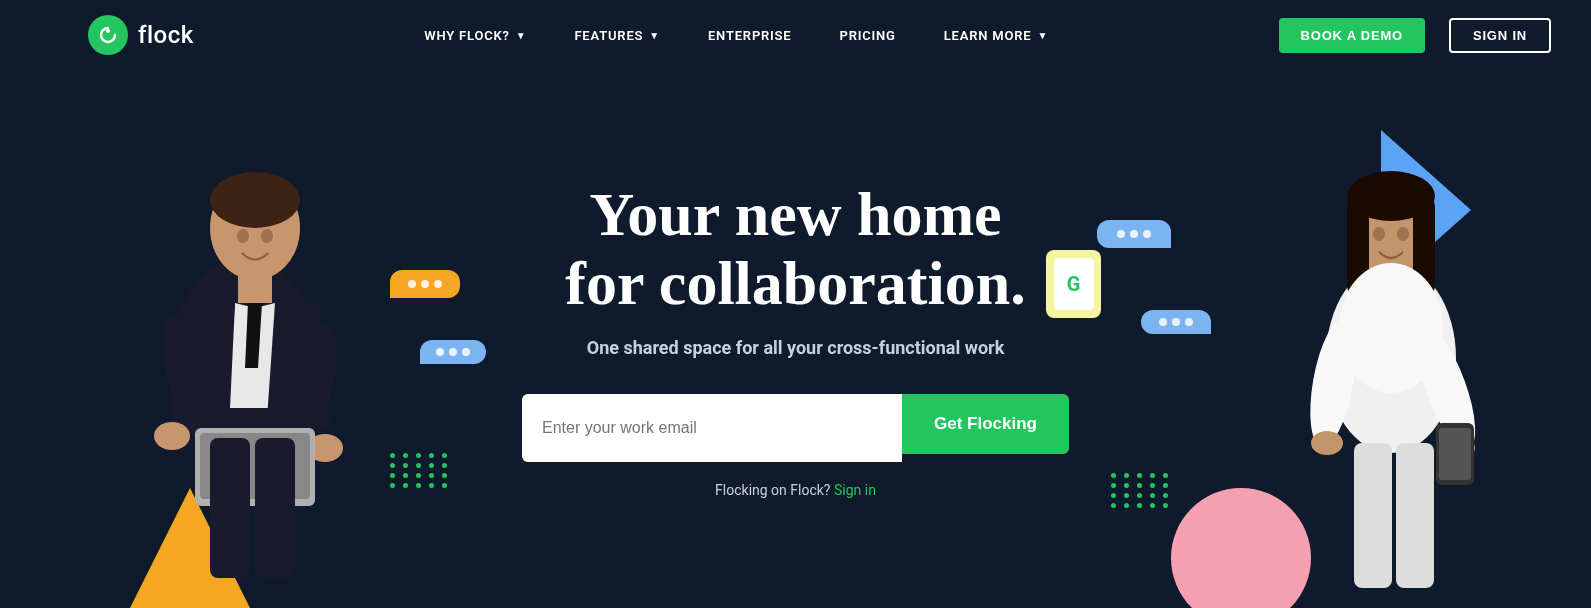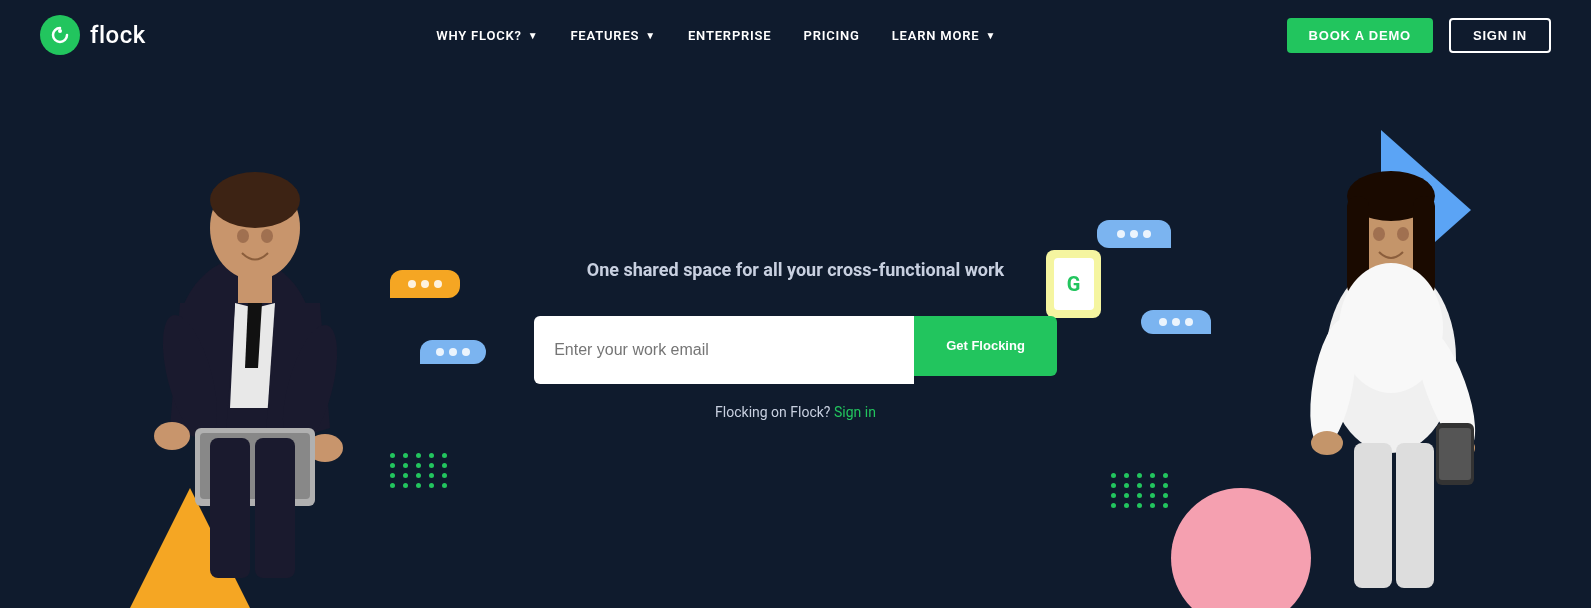--- a/index.html
+++ b/index.html
@@ -15,20 +15,21 @@
     
     .navbar {
       display: flex;
       align-items: center;
       justify-content: space-between;
       padding: 0 40px;
       height: 70px;
       background: #0f1b2d;
       position: relative;
       z-index: 10;
+      margin-left: 48px;
     }
     .navbar-left {
       display: flex;
       align-items: center;
       gap: 10px;
     }
     .logo-icon {
       width: 40px;
       height: 40px;
       background: #22c55e;
@@ -43,42 +44,42 @@
     }
     .logo-text {
       font-size: 24px;
       font-weight: 500;
       color: #fff;
       letter-spacing: 0.5px;
     }
     .navbar-center {
       display: flex;
       align-items: center;
-      gap: 4px;
+      gap: 20px;
     }
     .nav-item {
       display: flex;
       align-items: center;
       gap: 4px;
       padding: 8px 14px;
       font-size: 13px;
       font-weight: 600;
       color: #fff;
       letter-spacing: 0.8px;
       cursor: pointer;
       text-transform: uppercase;
     }
     .nav-chevron {
       font-size: 10px;
       margin-left: 2px;
     }
     .navbar-right {
       display: flex;
       align-items: center;
-      gap: 16px;
+      gap: 24px;
     }
     .btn-book-demo {
       background: #22c55e;
       color: #fff;
       border: none;
       padding: 10px 22px;
       border-radius: 4px;
       font-size: 13px;
       font-weight: 700;
       letter-spacing: 0.8px;
@@ -307,21 +308,21 @@
       outline: none;
       background: #fff;
     }
     .btn-get-flocking {
       background: #22c55e;
       color: #fff;
       border: none;
       padding: 8px 32px;
       height: 60px;
       border-radius: 0 6px 6px 0;
-      font-size: 13px;
+      font-size: 17px;
       font-weight: 700;
       cursor: pointer;
       white-space: nowrap;
     }
     .hero-signin-text {
       font-size: 14px;
       color: #c8d0e0;
     }
     .hero-signin-link {
       color: #22c55e;
@@ -521,20 +522,24 @@
       <rect x="145" y="315" width="38" height="145" rx="8" fill="#ddd"></rect>
 
       <ellipse cx="128" cy="106" rx="6" ry="7" fill="#a07050"></ellipse>
       <ellipse cx="152" cy="106" rx="6" ry="7" fill="#a07050"></ellipse>
 
       <path d="M128 124 Q140 136 152 124" stroke="#8b5e3c" stroke-width="2" fill="none"></path>
     </svg>
   </div>
 
   <div class="hero-content">
+    <h1 class="hero-title">
+      <span>Your new home</span><br>
+      <span>for collaboration.</span>
+    </h1>
     <p class="hero-subtitle">One shared space for all your cross-functional work</p>
     <div class="hero-form">
       <input class="email-input" type="email" placeholder="Enter your work email" style="">
       <button class="btn-get-flocking">Get Flocking</button>
     </div>
     <p class="hero-signin-text">
       <span>Flocking on Flock?</span>
       <a class="hero-signin-link">Sign in</a>
     </p>
   </div>

